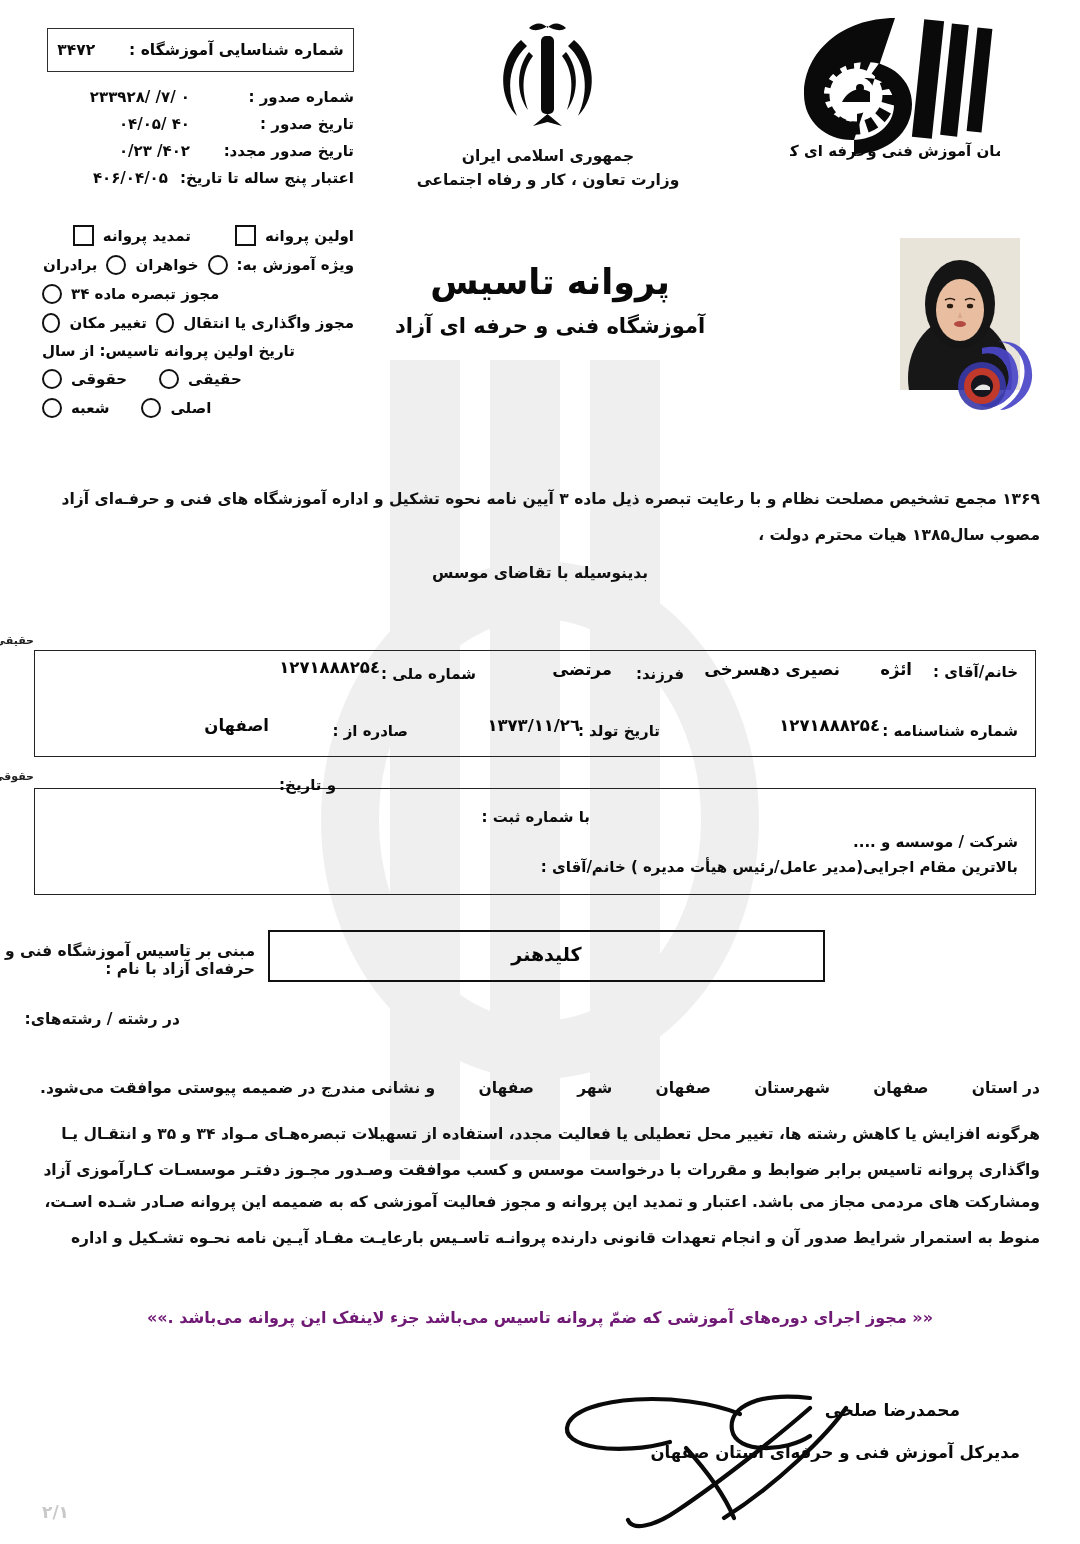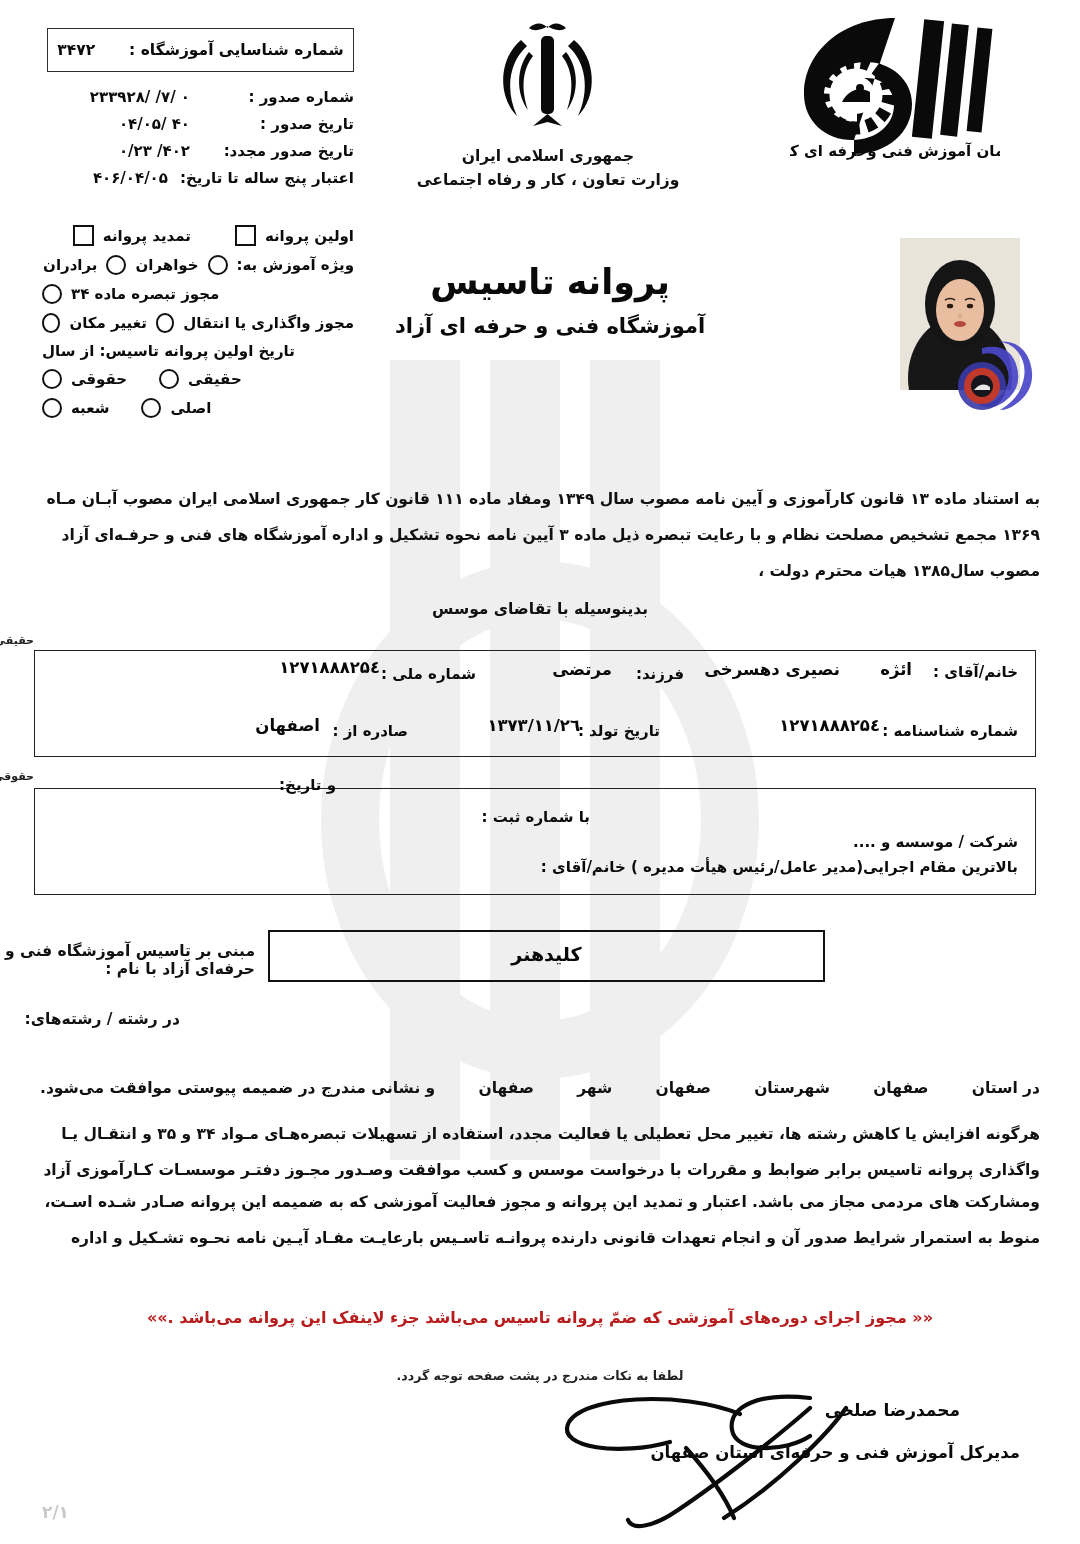--- a/index.html
+++ b/index.html
@@ -69,21 +69,21 @@
   .fieldslabel{position:absolute;right:900px;top:1010px;font-size:15.5px;font-weight:bold;color:#111;}
 
   .locline{
     position:absolute;right:40px;top:1079px;width:1000px;font-size:15.5px;
     font-weight:bold;color:#111;display:flex;justify-content:space-between;align-items:center;
   }
   .para.p2{top:1117px;}
   .para.p3{top:1185px;}
   .bold-note{
     position:absolute;right:40px;top:1308px;width:1000px;text-align:center;
-    font-size:16px;font-weight:bold;color:#b91c1c;
+    font-size:16px;font-weight:bold;color:#701a75;
   }
   .back-note{position:absolute;right:40px;top:1368px;width:1000px;text-align:center;font-size:12.5px;font-weight:bold;color:#222;}
 
   .sigwrap{position:absolute;right:100px;top:1390px;width:470px;height:140px;}
   .signame{position:absolute;right:120px;top:1400px;font-size:17px;font-weight:bold;color:#0a0a0a;}
   .sigtitle{position:absolute;right:60px;top:1443px;font-size:16.5px;font-weight:bold;color:#0a0a0a;white-space:nowrap;}
 
   .pagenum{position:absolute;left:42px;bottom:22px;font-size:17px;color:#c9c9c9;font-weight:bold;}
 </style>
 </head>
@@ -226,42 +226,41 @@
       <path d="M34 18 q26 -6 34 16 q8 24 -12 38 q-18 12 -30 -2 q12 8 24 -2 q16 -14 8 -32 q-8 -16 -24 -12 Z"></path>
       <path d="M46 12 q28 -4 36 20 q8 26 -14 42 q-8 6 -16 6 q14 -8 20 -20 q10 -22 -2 -38 q-10 -12 -24 -10 Z"></path>
     </g>
     <circle cx="34" cy="56" r="24" fill="#3a38a8" opacity=".9"></circle>
     <circle cx="34" cy="56" r="18" fill="#c0392b"></circle>
     <circle cx="34" cy="56" r="11" fill="#16161e"></circle>
     <path d="M26 60 q8 -9 16 -3 l0 3 z" fill="#e8e8e8"></path>
   </svg>
 
   <div class="para lead">
-    <div>به استناد ماده ۱۳ قانون کارآموزی و آیین نامه مصوب  سال ۱۳۴۹ ومفاد ماده ۱۱۱ قانون کار جمهوری اسلامی ایران مصوب آبـان مـاه</div>
     <div>۱۳۶۹ مجمع تشخیص مصلحت نظام و با رعایت تبصره ذیل ماده ۳ آیین نامه  نحوه تشکیل و اداره آموزشگاه های فنی و حرفـه‌ای آزاد</div>
     <div>مصوب سال۱۳۸۵ هیات محترم دولت ،</div>
     <div class="sub" style="text-align:center;">بدینوسیله با تقاضای موسس</div>
   </div>
 
   <div class="sideTag" style="right:1046px;top:634px;">حقیقی</div>
   <div class="box" style="right:44px;top:650px;width:1000px;height:105px;"></div>
   <div class="fld" style="right:62px;top:663px;">خانم/آقای :</div>
   <div class="fldv" style="right:168px;top:660px;">ائژه</div>
   <div class="fldv" style="right:240px;top:660px;">نصیری دهسرخی</div>
   <div class="fld" style="right:396px;top:665px;">فرزند:</div>
   <div class="fldv" style="right:468px;top:660px;">مرتضی</div>
   <div class="fld" style="right:604px;top:665px;">شماره ملی :</div>
   <div class="fldv" style="right:700px;top:658px;">۱۲۷۱۸۸۸۲۵٤</div>
 
   <div class="fld" style="right:62px;top:722px;">شماره شناسنامه :</div>
   <div class="fldv" style="right:200px;top:716px;">۱۲۷۱۸۸۸۲۵٤</div>
   <div class="fld" style="right:420px;top:722px;">تاریخ تولد :</div>
   <div class="fldv" style="right:500px;top:716px;">۱۳۷۳/۱۱/۲٦</div>
   <div class="fld" style="right:672px;top:722px;">صادره از :</div>
-  <div class="fldv" style="right:760px;top:716px;text-align:center;">اصفهان</div>
+  <div class="fldv" style="right:811px;top:716px;text-align:center;">اصفهان</div>
 
   <div class="sideTag" style="right:1046px;top:770px;">حقوقی</div>
   <div class="box" style="right:44px;top:788px;width:1000px;height:105px;"></div>
   <div class="fld" style="right:62px;top:808px;margin-top:25px;">شرکت / موسسه و ....</div>
   <div class="fld" style="right:490px;top:808px;">با شماره ثبت :</div>
   <div class="fld" style="right:744px;top:768px;margin-top:8px;">و تاریخ:</div>
   <div class="fld" style="right:62px;top:858px;">بالاترین مقام اجرایی(مدیر عامل/رئیس هیأت مدیره )   خانم/آقای :</div>
 
   <div class="namelabel">مبنی بر تاسیس آموزشگاه فنی و حرفه‌ای آزاد با نام :</div>
   <div class="namebox">
@@ -283,21 +282,20 @@
   <div class="para p2">
     <div>هرگونه افزایش یا کاهش رشته ها، تغییر محل تعطیلی یا فعالیت مجدد، استفاده از تسهیلات تبصره‌هـای مـواد ۳۴ و ۳۵ و انتقـال یـا</div>
     <div>واگذاری پروانه تاسیس برابر ضوابط و مقررات با درخواست موسس و کسب موافقت وصـدور مجـوز دفتـر موسسـات کـارآموزی آزاد</div>
   </div>
   <div class="para p3">
     <div>ومشارکت های مردمی مجاز می باشد. اعتبار و تمدید این پروانه  و مجوز فعالیت آموزشی که به ضمیمه این پروانه صـادر شـده اسـت،</div>
     <div>منوط به استمرار شرایط صدور آن و انجام تعهدات قانونی دارنده پروانـه تاسـیس بارعایـت مفـاد آیـین نامه نحـوه تشـکیل و اداره</div>
   </div>
 
   <div class="bold-note">«« مجوز اجرای دوره‌های آموزشی که ضمّ پروانه تاسیس می‌باشد جزء لاینفک این پروانه می‌باشد .»»</div>
-  <div class="back-note">لطفا به نکات مندرج در پشت صفحه توجه گردد.</div>
 
   <div class="signame">محمدرضا صلحی</div>
   <div class="sigtitle">مدیرکل   آموزش فنی و حرفه‌ای استان  صفهان</div>
   <svg class="sigwrap" viewBox="0 0 470 140">
     <g fill="none" stroke="#0a0a0a" stroke-width="4.2" stroke-linecap="round">
       <path d="M300 8 C250 2 218 16 222 40 C226 64 276 62 300 46"></path>
       <path d="M230 24 C170 0 70 6 58 34 C48 58 110 66 160 52"></path>
       <path d="M300 18 C268 46 210 92 168 120 C142 138 122 140 118 130"></path>
       <path d="M336 18 C318 44 268 94 214 128"></path>
       <path d="M176 58 C196 80 214 104 224 128"></path>

